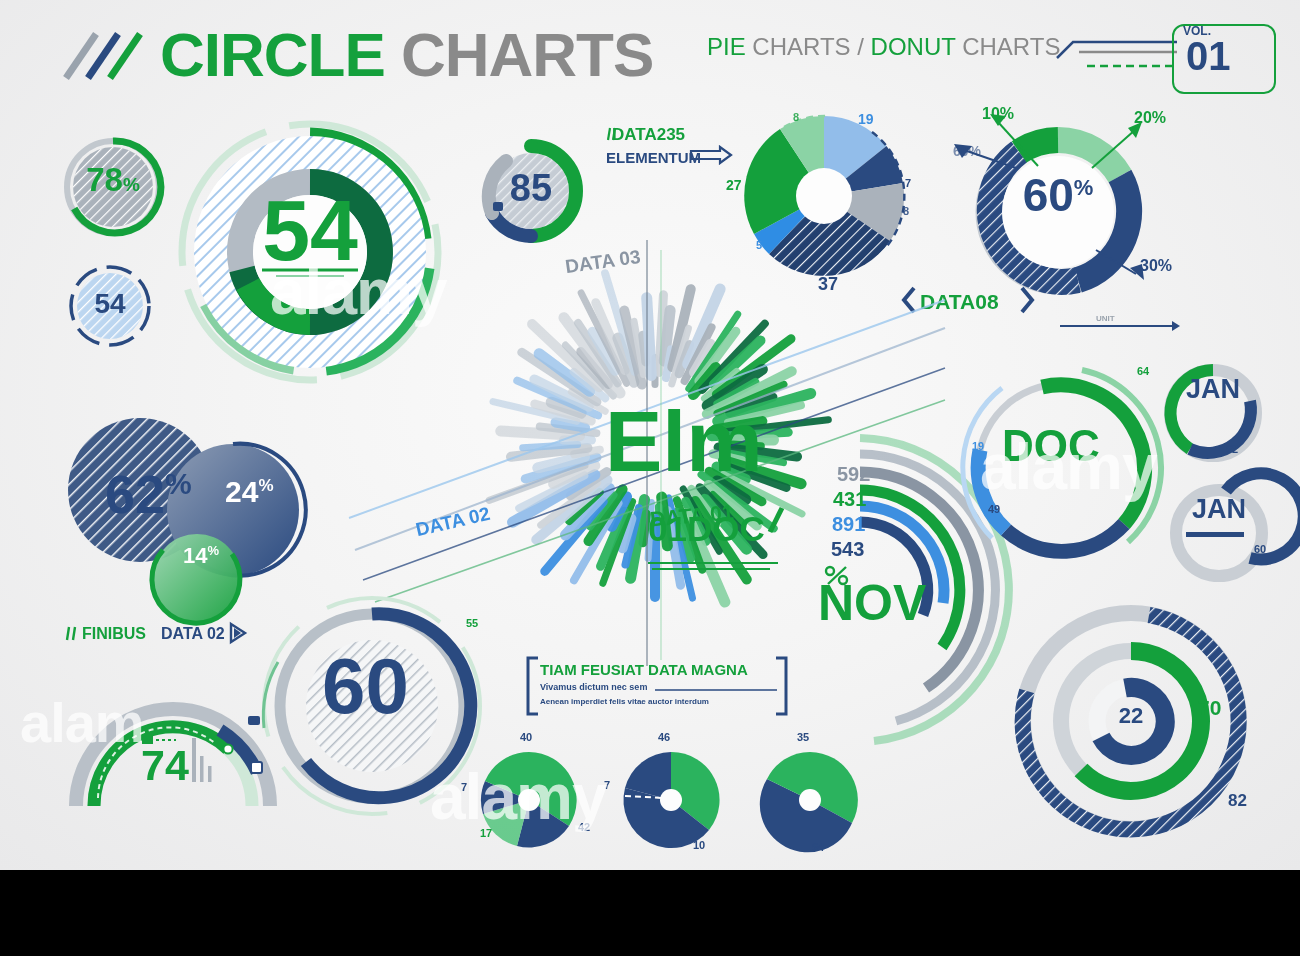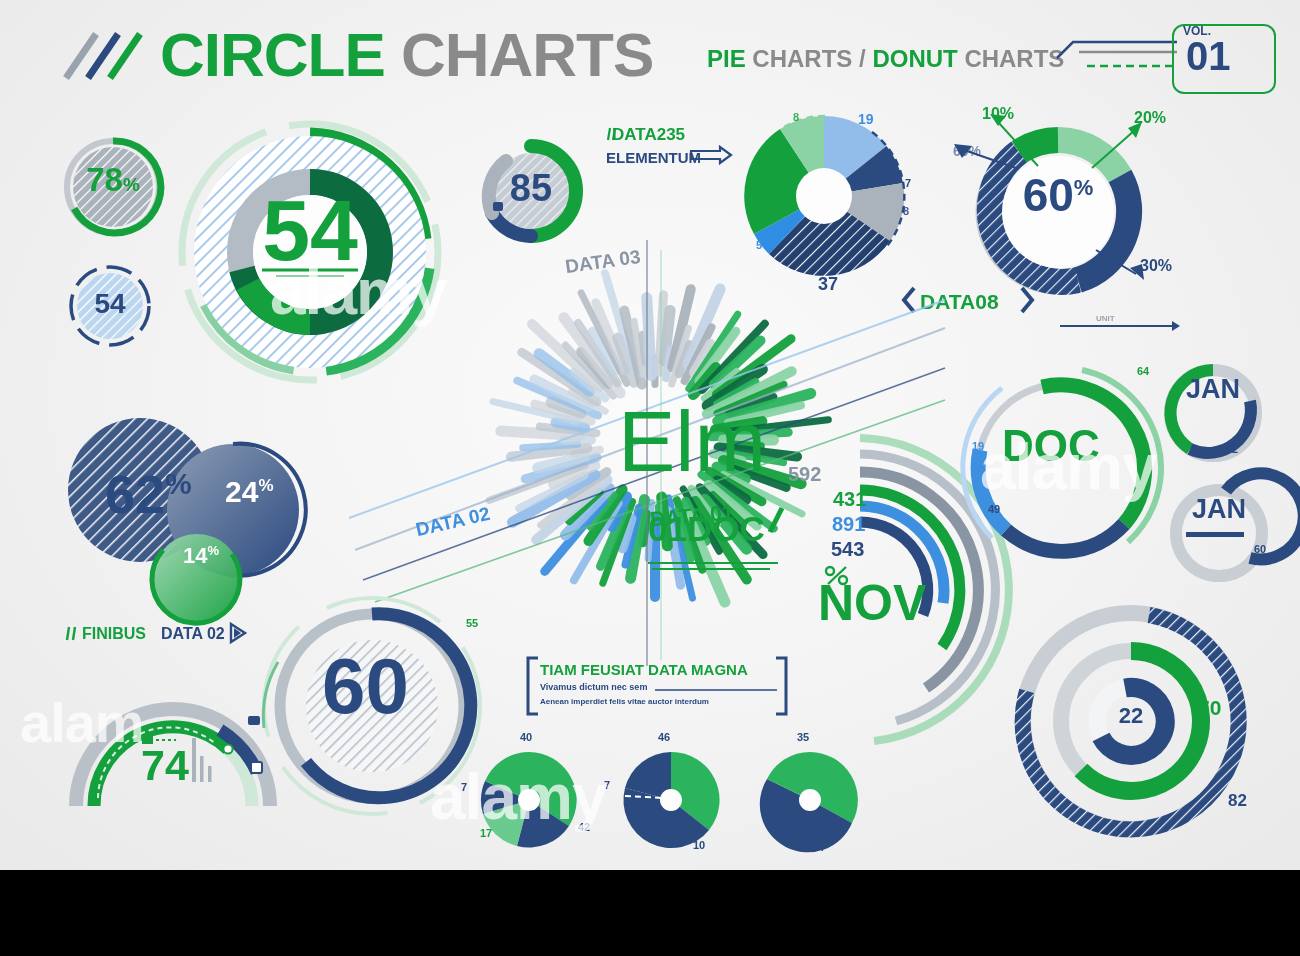--- a/index.html
+++ b/index.html
@@ -9,21 +9,21 @@
     background:radial-gradient(ellipse at 50% 45%, #fbfbfb 0%, #f4f4f4 45%, #e9e9ea 100%);
     overflow:hidden;}
   .abs{position:absolute;}
   svg{display:block;overflow:visible;}
   .wm{position:absolute;color:rgba(255,255,255,.72);font-weight:bold;letter-spacing:-1px;
       font-family:"Liberation Sans",sans-serif;pointer-events:none;user-select:none;}
   
   #hdr-title{left:160px;top:24px;font-size:62px;font-weight:bold;letter-spacing:-1px;line-height:1;}
   #hdr-title .g{color:#14a03c;}
   #hdr-title .s{color:#8a8a8a;}
-  .hdr-sub{font-size:24px;font-weight:bold;letter-spacing:0px;line-height:1.12;margin-top:12px;}
+  .hdr-sub{font-size:24px;font-weight:normal;letter-spacing:0px;line-height:1.12;}
   .hdr-sub .g{color:#14a03c;}
   .hdr-sub .s{color:#8a8a8a;}
   .volbox{position:absolute;left:1172px;top:24px;width:100px;height:66px;
       border:2px solid #14a03c;border-radius:12px;}
   .volnum{position:absolute;left:1186px;top:34px;font-size:40px;font-weight:bold;color:#2a4a80;}
   .vollbl{position:absolute;left:1183px;top:24px;font-size:12px;font-weight:bold;color:#2a4a80;}
   
   .lbl{position:absolute;font-weight:bold;line-height:1;white-space:nowrap;}
   .blue{color:#2a4a80;} .green{color:#14a03c;} .lblue{color:#3d8fe0;} .grey{color:#9aa3ad;}
   .ctr-num{position:absolute;text-align:center;font-weight:bold;line-height:1;}
@@ -188,21 +188,21 @@
         <path d="M48 -64 A80 80 0 0 1 63 50" fill="none" stroke="#2a4a80" stroke-width="2.4" stroke-dasharray="7 5"></path>
         <path d="M-40 -69 A80 80 0 0 1 2 -80" fill="none" stroke="#8bd3a5" stroke-width="2.4" stroke-dasharray="7 5"></path>
       </g>
     </svg>
   </div>
   <div class="lbl lblue" style="left:858px;top:112px;font-size:14px">19</div>
   <div class="lbl green" style="left:793px;top:112px;font-size:11px;opacity:.8">8</div>
   <div class="lbl blue" style="left:905px;top:178px;font-size:11px">7</div>
   <div class="lbl blue" style="left:818px;top:275px;font-size:18px">37</div>
   <div class="lbl lblue" style="left:756px;top:240px;font-size:11px">5</div>
-  <div class="lbl green" style="left:746px;top:178px;font-size:17px">27</div>
+  <div class="lbl green" style="left:726px;top:178px;font-size:14px">27</div>
   <div class="lbl blue" style="left:903px;top:206px;font-size:11px;opacity:.85">8</div>
 
   <div class="abs" style="left:968px;top:122px">
     <svg width="180" height="180" viewBox="0 0 180 180">
       <defs>
         <pattern id="hnv" width="8" height="8" patternTransform="rotate(45)" patternUnits="userSpaceOnUse">
           <rect width="8" height="8" fill="#2a4a80"></rect>
           <line x1="0" y1="0" x2="0" y2="8" stroke="#e8edf3" stroke-width="2.3"></line>
         </pattern>
       </defs>
@@ -373,21 +373,21 @@
           </g>
 
       <line x1="10" y1="300" x2="600" y2="78" stroke="#9fb6cf" stroke-width="2" opacity=".75"></line>
       <line x1="4" y1="268" x2="600" y2="50" stroke="#9dc8ee" stroke-width="2" opacity=".8"></line>
       <line x1="18" y1="330" x2="600" y2="118" stroke="#2a4a80" stroke-width="1.6" opacity=".75"></line>
       <line x1="30" y1="352" x2="600" y2="150" stroke="#5ab87f" stroke-width="1.6" opacity=".75"></line>
       <line x1="302" y1="-10" x2="302" y2="416" stroke="#6f7e8e" stroke-width="1.3" opacity=".85"></line>
       <line x1="316" y1="0" x2="316" y2="410" stroke="#8bd3a5" stroke-width="1.3" opacity=".6"></line>
     </svg>
   </div>
-  <div class="abs" style="left:618px;top:398px;font-size:86px;font-weight:normal;color:#14a03c;line-height:1">Elm</div>
+  <div class="abs" style="left:605px;top:398px;font-size:86px;font-weight:bold;color:#14a03c;line-height:1">Elm</div>
   <div class="lbl green" style="left:650px;top:505px;font-size:21px;transform:rotate(-5deg)">DATA 01</div>
   <div class="lbl" style="left:648px;top:511px;font-size:35px;color:#14a03c">01DOC</div>
   <div class="abs" style="left:648px;top:560px">
     <svg width="140" height="14">
           <line x1="0" y1="3" x2="130" y2="3" stroke="#14a03c" stroke-width="2"></line>
     <line x1="4" y1="9" x2="122" y2="9" stroke="#14a03c" stroke-width="2"></line>
         </svg>
   </div>
   <div class="abs" style="left:762px;top:504px">
     <svg width="28" height="34" viewBox="0 0 28 34">
@@ -496,21 +496,21 @@
       <g transform="translate(60,150)">
         <path d="M0 -118 A118 118 0 0 1 66 98" fill="none" stroke="#8a95a3" stroke-width="11"></path>
         <path d="M0 -100 A100 100 0 0 1 82 57" fill="none" stroke="#14a03c" stroke-width="11"></path>
         <path d="M0 -84 A84 84 0 0 1 83 13" fill="none" stroke="#3d8fe0" stroke-width="11"></path>
         <path d="M0 -68 A68 68 0 0 1 63 25" fill="none" stroke="#2a4a80" stroke-width="11"></path>
         <path d="M0 -136 A136 136 0 0 1 36 131" fill="none" stroke="#a8b2bd" stroke-width="9" opacity=".8"></path>
         <path d="M0 -152 A152 152 0 0 1 14 151" fill="none" stroke="#8bd3a5" stroke-width="8" opacity=".7"></path>
       </g>
     </svg>
   </div>
-  <div class="lbl" style="left:788px;top:464px;font-size:20px;color:#8a95a3">592</div>
+  <div class="lbl" style="left:837px;top:464px;font-size:20px;color:#8a95a3">592</div>
   <div class="lbl" style="left:833px;top:489px;font-size:20px;color:#14a03c">431</div>
   <div class="lbl" style="left:832px;top:514px;font-size:20px;color:#3d8fe0">891</div>
   <div class="lbl" style="left:831px;top:539px;font-size:20px;color:#2a4a80">543</div>
   <div class="abs" style="left:824px;top:565px">
     <svg width="26" height="20" viewBox="0 0 26 20">
       <circle cx="6" cy="6" r="4" fill="none" stroke="#14a03c" stroke-width="2.4"></circle>
       <circle cx="19" cy="15" r="4" fill="none" stroke="#14a03c" stroke-width="2.4"></circle>
       <line x1="22" y1="2" x2="4" y2="19" stroke="#14a03c" stroke-width="2.4"></line>
     </svg>
   </div>

